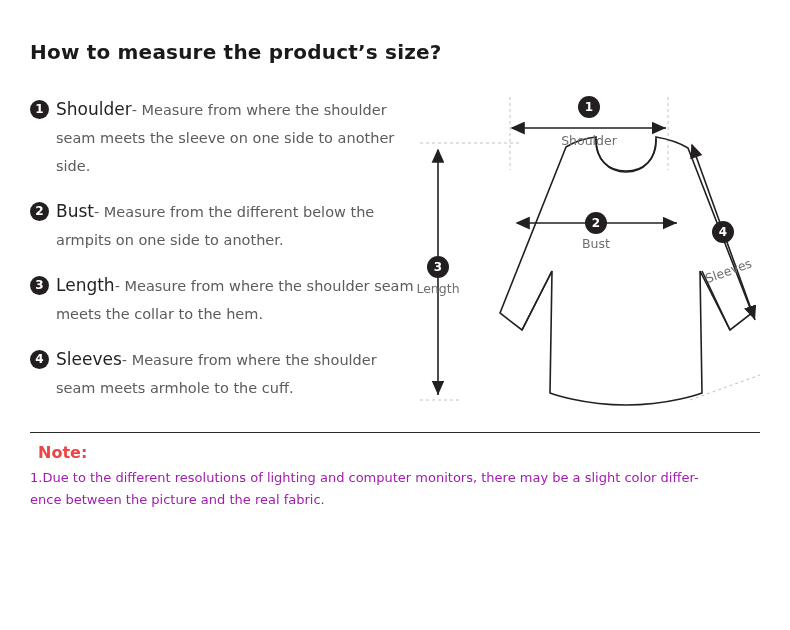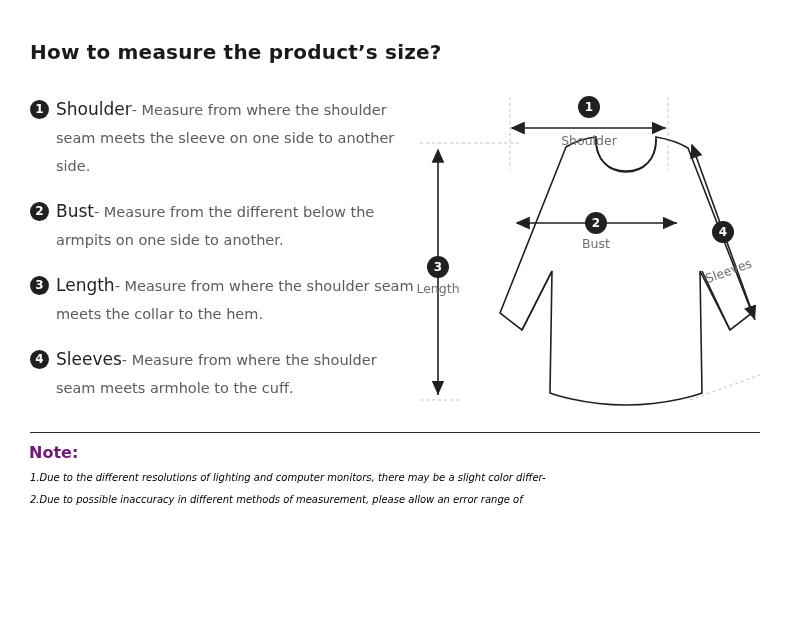--- a/index.html
+++ b/index.html
@@ -68,35 +68,34 @@
   .note-rule {
     position: absolute;
     left: 30px;
     top: 432px;
     width: 730px;
     height: 1px;
     background: #2b2b2b;
   }
   .note-title {
     position: absolute;
-    left: 29px;
+    left: 38px;
     top: 443px;
     font-size: 16px;
     font-weight: bold;
-    color: #701a75;
+    color: #ef4444;
   }
   .note-body {
     position: absolute;
     left: 30px;
     top: 467px;
     width: 735px;
-    font-size: 10px;
-    font-style: italic;
+    font-size: 13px;
     line-height: 22px;
-    color: #000000;
+    color: #a21caf;
   }
   .note-line { display: block; }
 
   .diagram {
     position: absolute;
     left: 400px;
     top: 75px;
     width: 370px;
     height: 345px;
   }
@@ -208,16 +207,16 @@
         <text class="dnum" x="323" y="161">4</text>
         <text class="dlabel" x="330" y="200" text-anchor="middle" transform="rotate(-20 330 200)">Sleeves</text>
       </g>
     </svg>
   </div>
 
   <div class="note-rule"></div>
   <div class="note-title">Note:</div>
   <div class="note-body">
     <span class="note-line">1.Due to the different resolutions of lighting and computer monitors, there may be a slight color differ-</span>
-    <span class="note-line">2.Due to possible inaccuracy in different methods of measurement, please allow an error range of</span>
+    <span class="note-line">ence between the picture and the real fabric.</span>
   </div>
 
 </div>
 
 </body></html>

